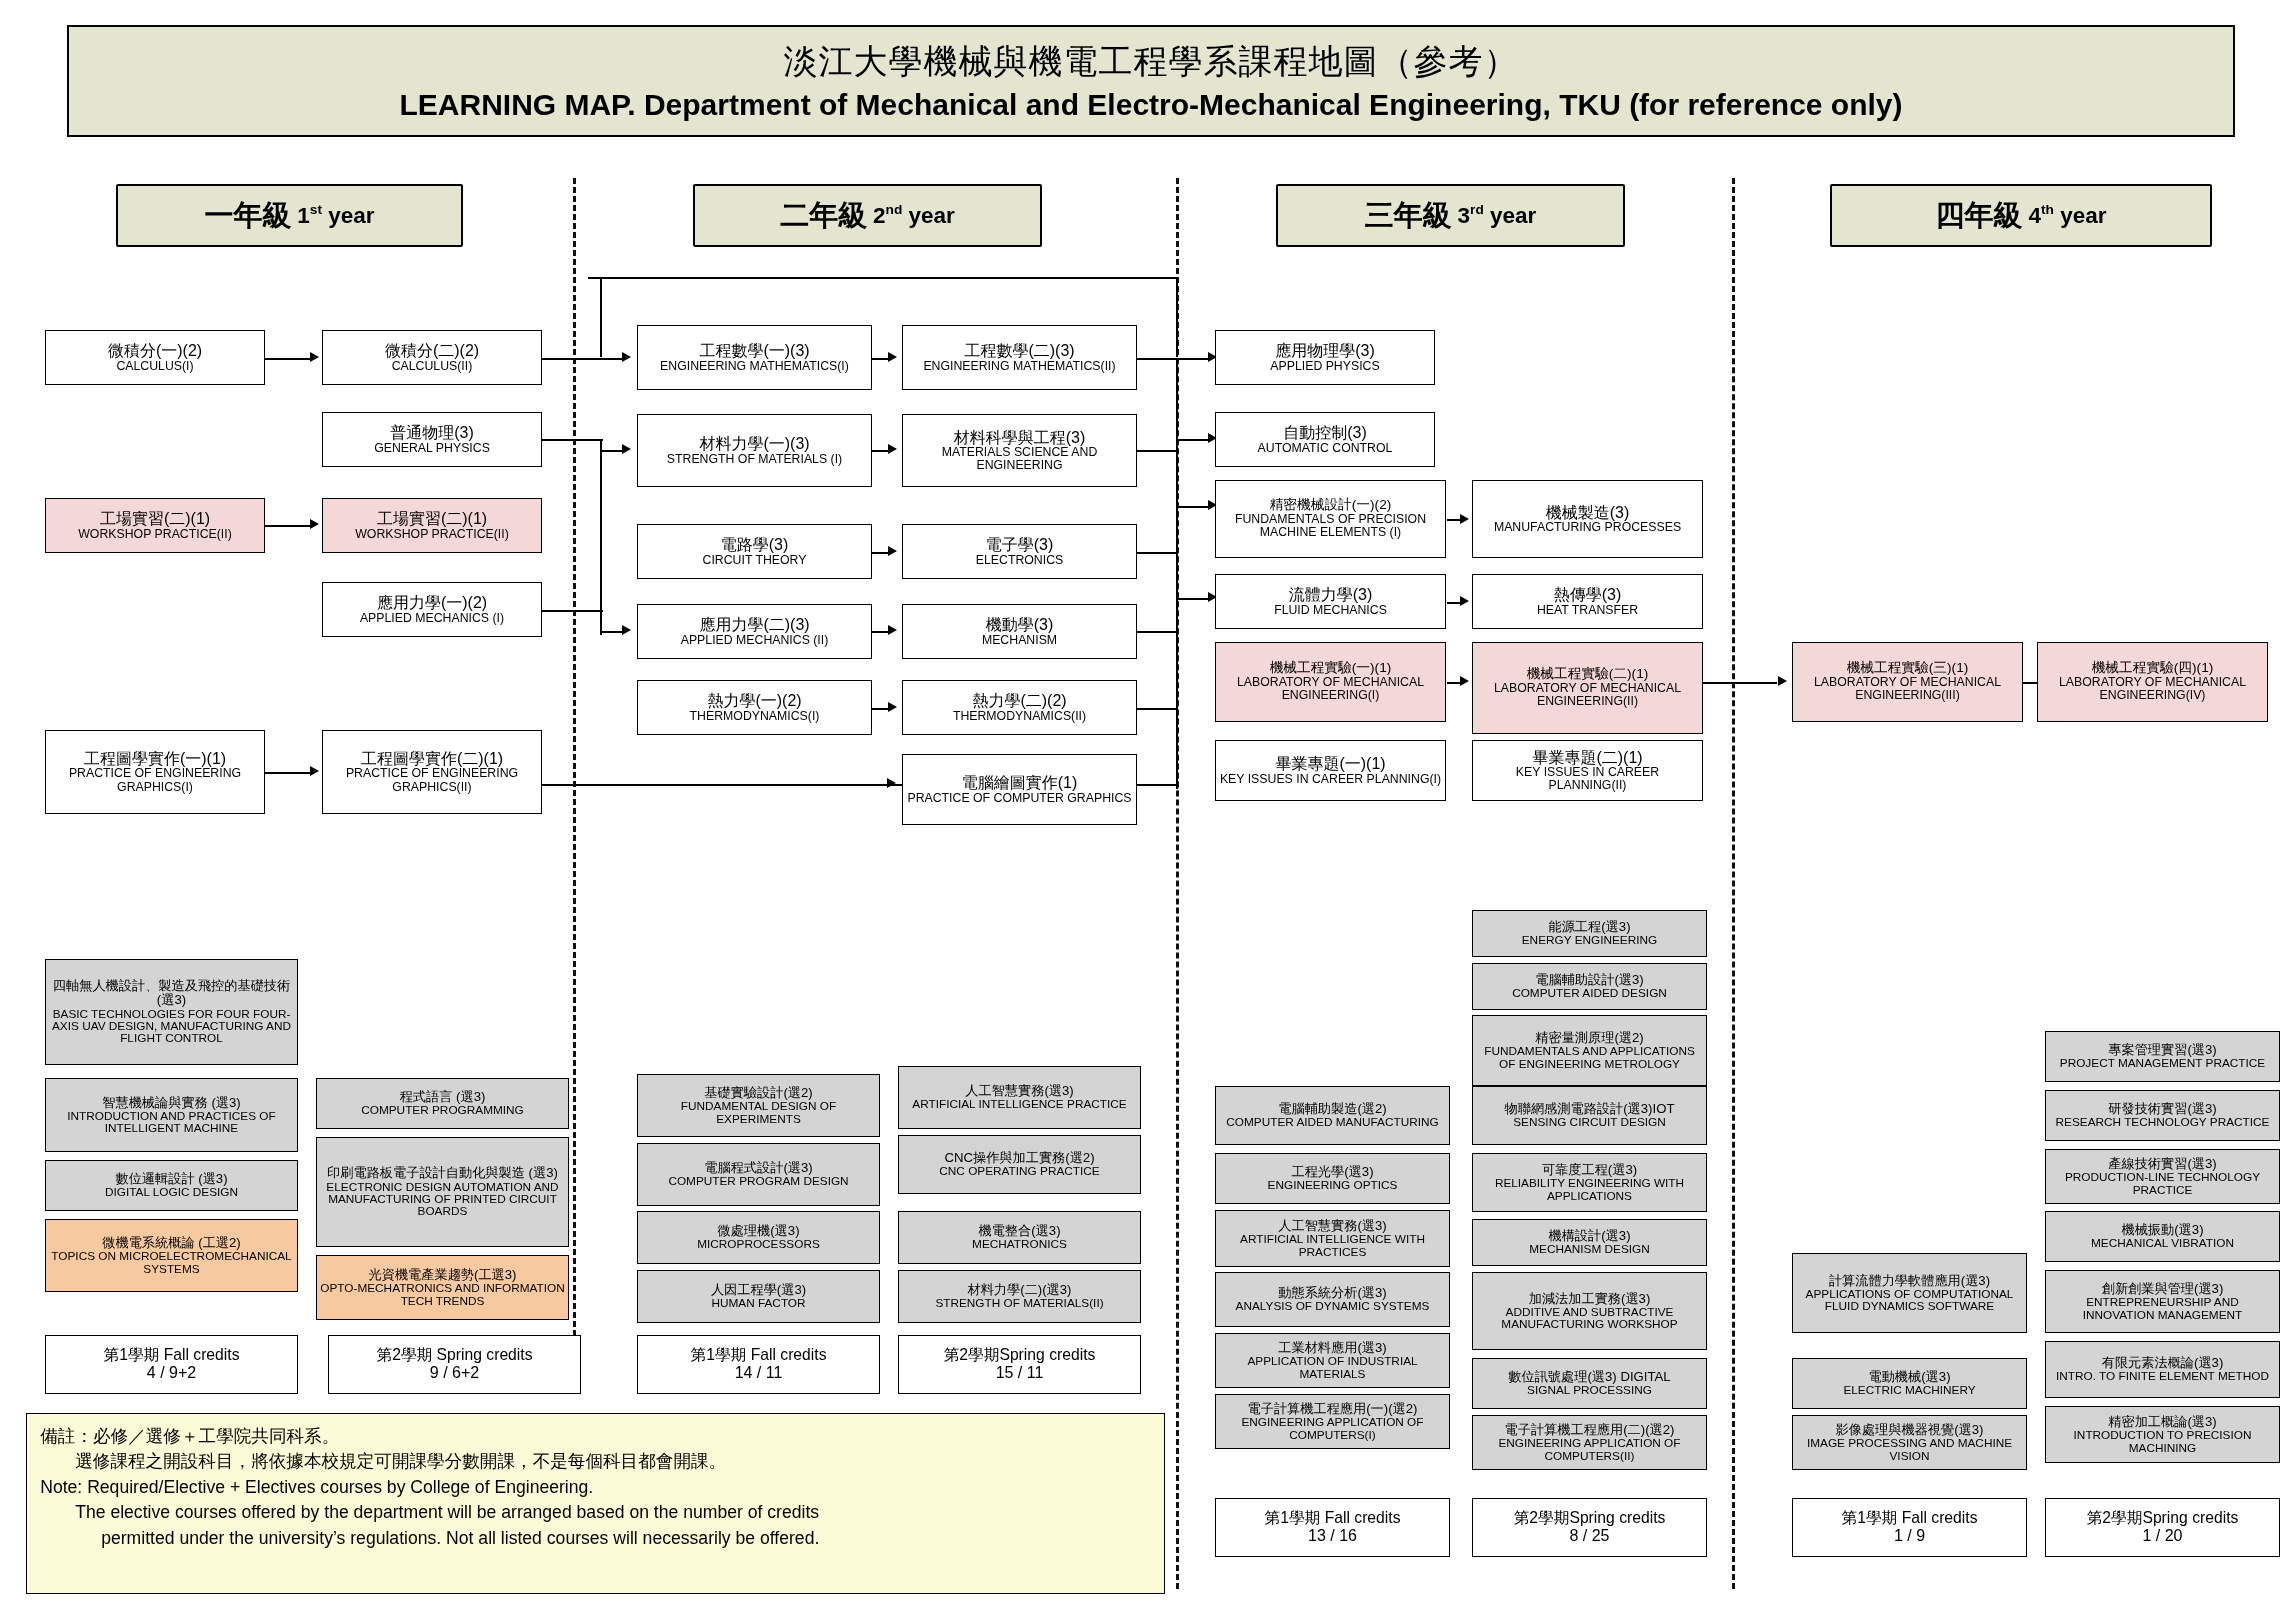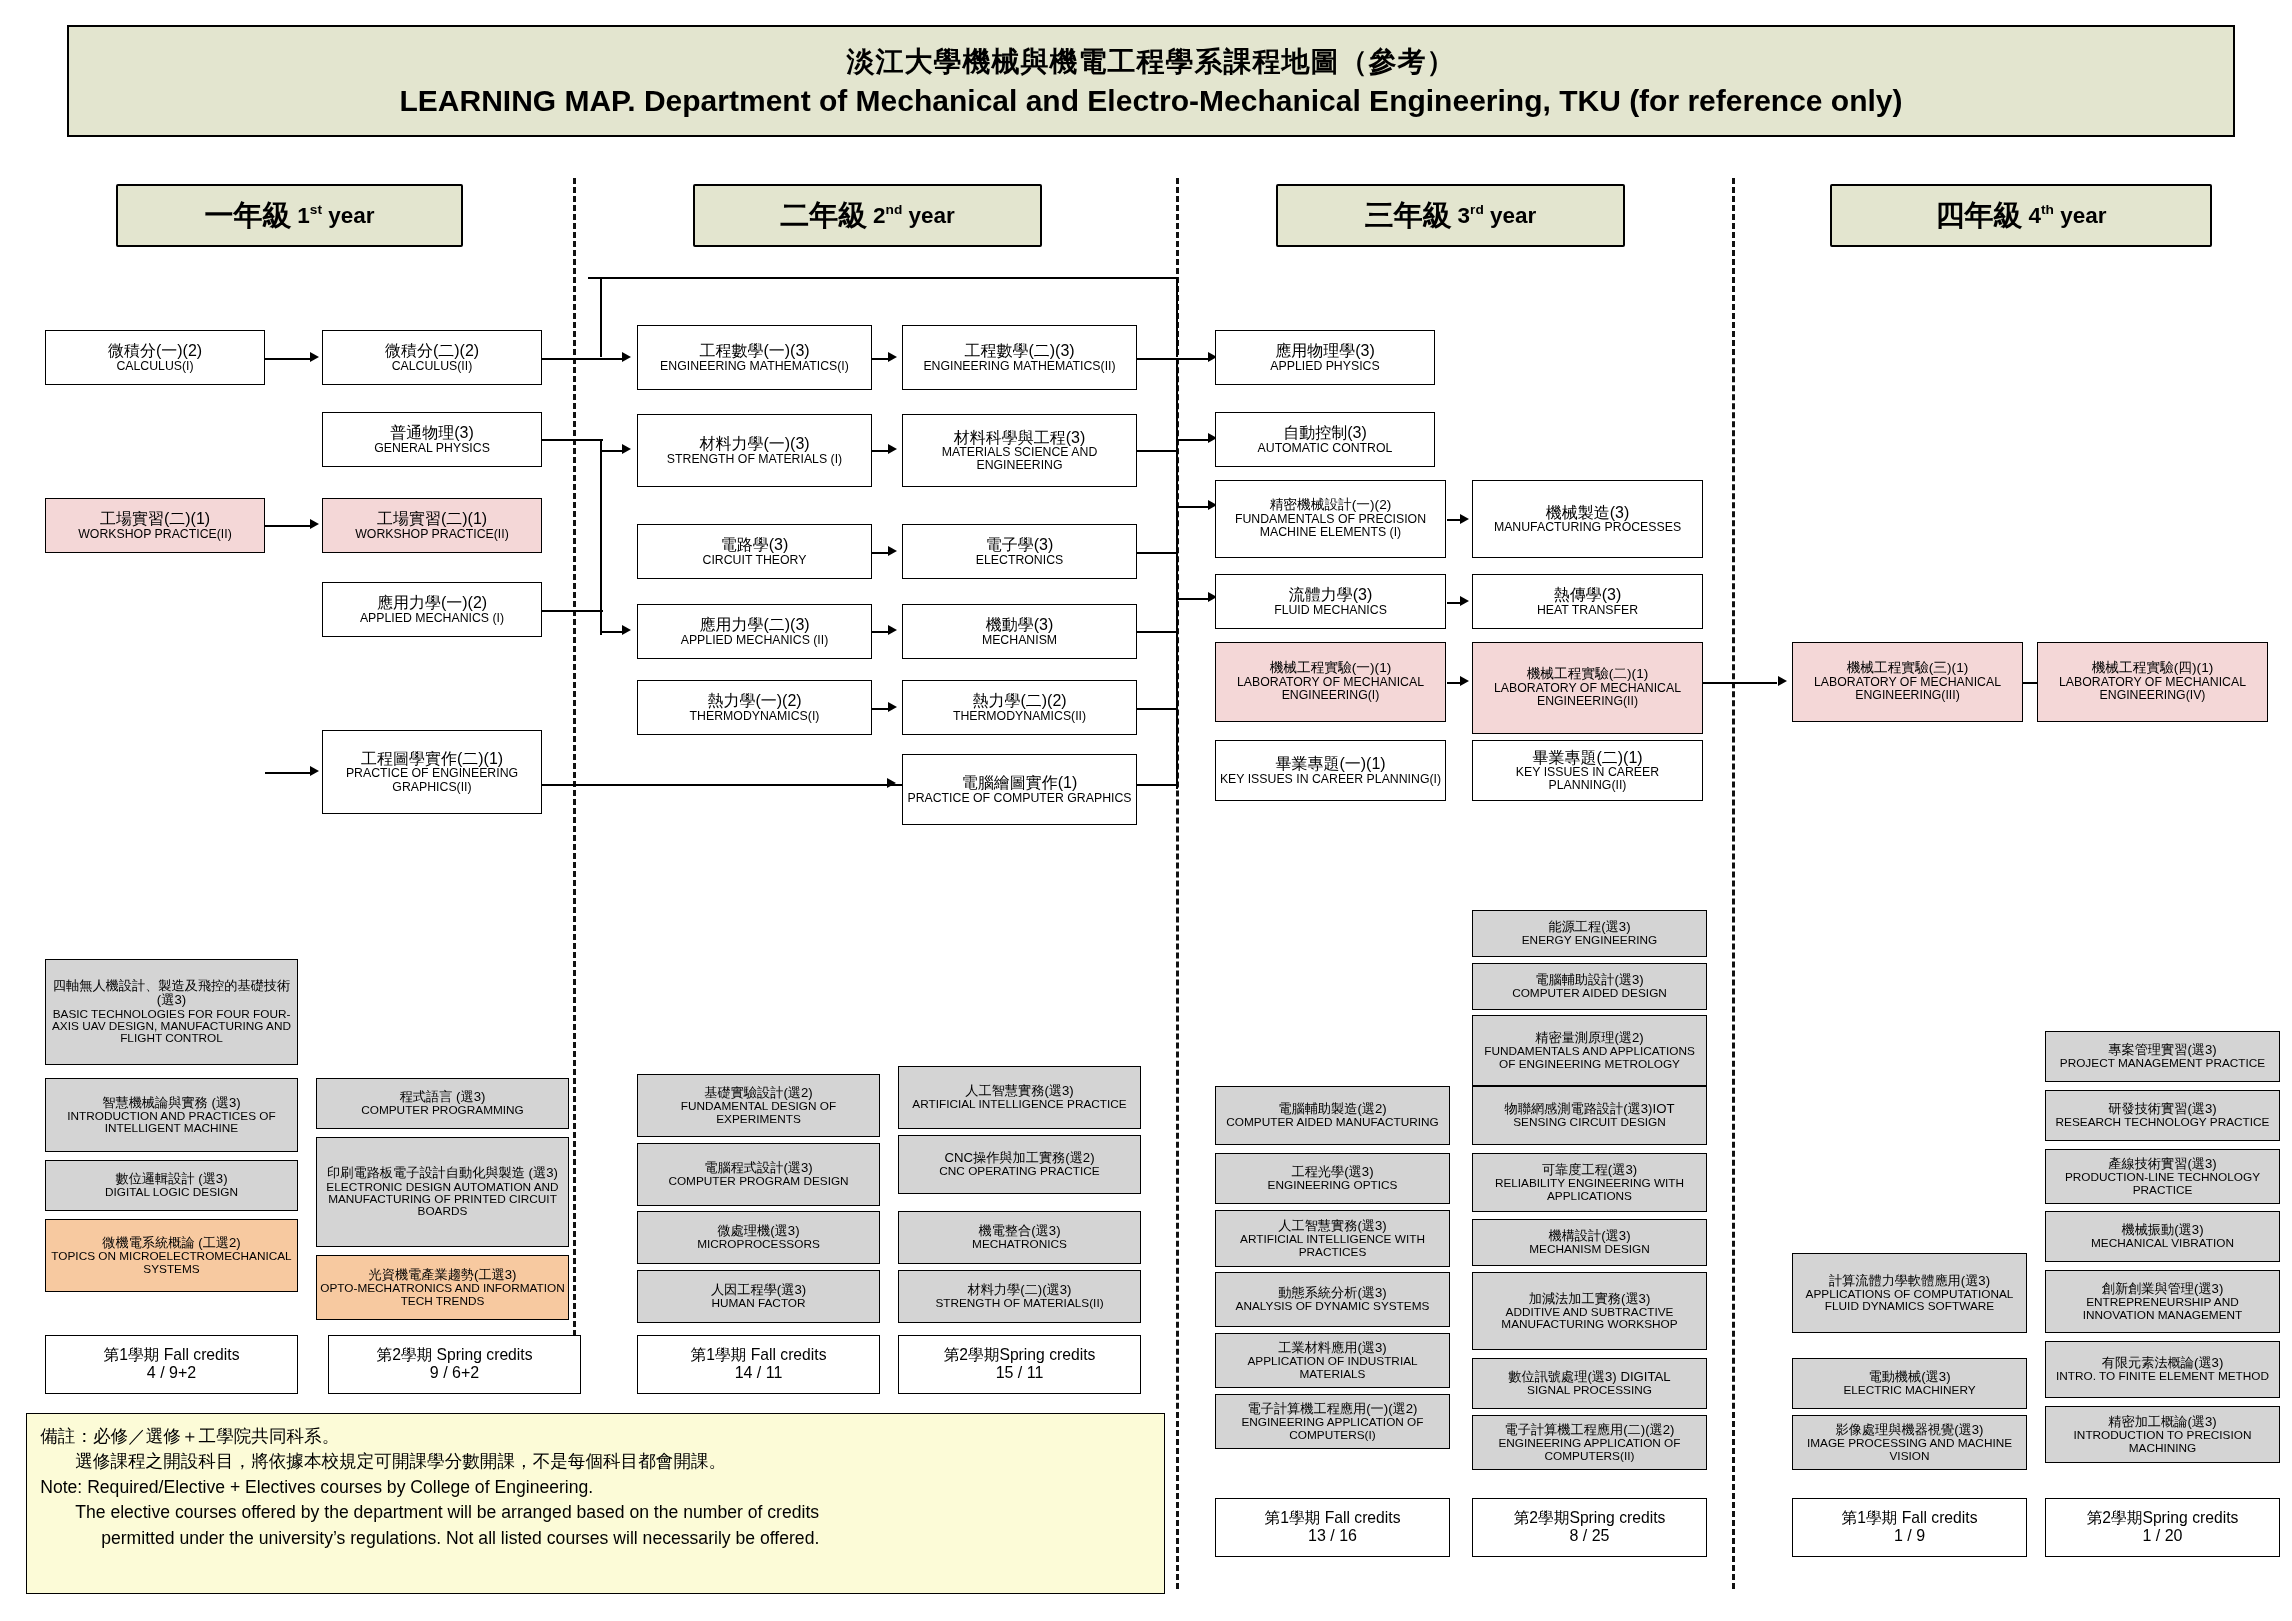--- a/index.html
+++ b/index.html
@@ -12,21 +12,21 @@
   }
   .canvas{position:relative;width:2293px;height:1621px;}
 
   
   .title-bar{
     position:absolute;left:67px;top:24.5px;width:2164px;height:108px;
     background:#e3e5cf;border:2px solid #000;
     display:flex;flex-direction:column;align-items:center;justify-content:center;
     gap:3.9px;
   }
-  .title-zh{font-size:28px;font-weight:bold;letter-spacing:1px;}
+  .title-zh{font-size:34px;font-weight:normal;letter-spacing:1px;}
   .title-en{font-size:30px;font-weight:bold;}
 
   
   .year-box{
     position:absolute;background:#e3e5cf;border:2px solid #000;
     display:flex;align-items:center;justify-content:center;
     height:59px;border-radius:2px;
   }
   .year-zh{font-size:29px;font-weight:bold;}
   .year-en{font-size:22.5px;font-weight:bold;margin-left:5.9px;}
@@ -120,20 +120,24 @@
     <div class="zh">工場實習(二)(1)</div>
     <div class="en">WORKSHOP PRACTICE(II)</div>
   </div>
   <div class="box pink" style="left:322px;top:498px;width:220px;height:55px;">
     <div class="zh">工場實習(二)(1)</div>
     <div class="en">WORKSHOP PRACTICE(II)</div>
   </div>
   <div class="box" style="left:322px;top:582px;width:220px;height:55px;">
     <div class="zh">應用力學(一)(2)</div>
     <div class="en">APPLIED MECHANICS (I)</div>
+  </div>
+  <div class="box" style="left:45px;top:730px;width:220px;height:84px;">
+    <div class="zh">工程圖學實作(一)(1)</div>
+    <div class="en">PRACTICE OF ENGINEERING GRAPHICS(I)</div>
   </div>
   <div class="box" style="left:322px;top:730px;width:220px;height:84px;">
     <div class="zh">工程圖學實作(二)(1)</div>
     <div class="en">PRACTICE OF ENGINEERING GRAPHICS(II)</div>
   </div>
 
   <div class="ln lnh" style="left:265px;top:358px;width:45px;"></div>
   <div class="arrow" style="left:310px;top:352px;"></div>
   <div class="ln lnh" style="left:265px;top:525px;width:45px;"></div>
   <div class="arrow" style="left:310px;top:519px;"></div>

